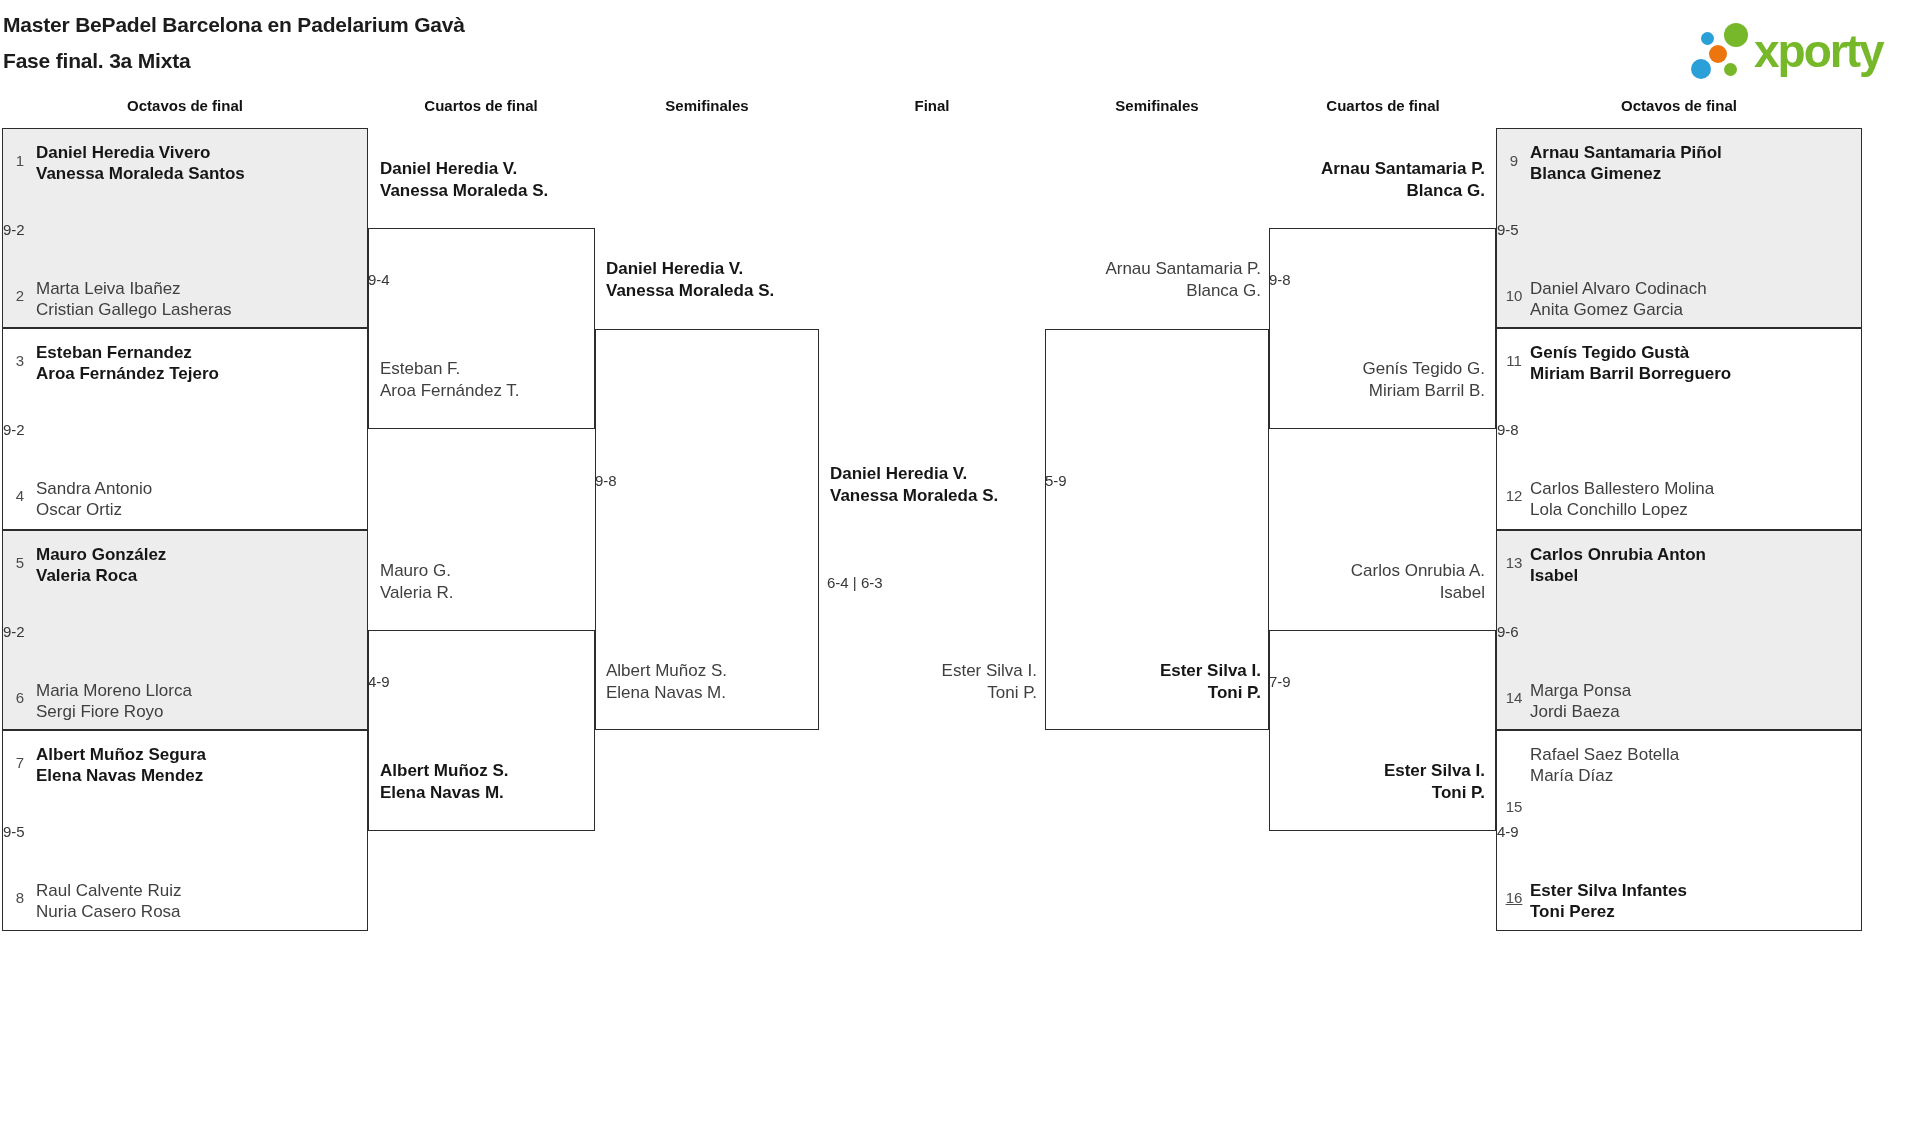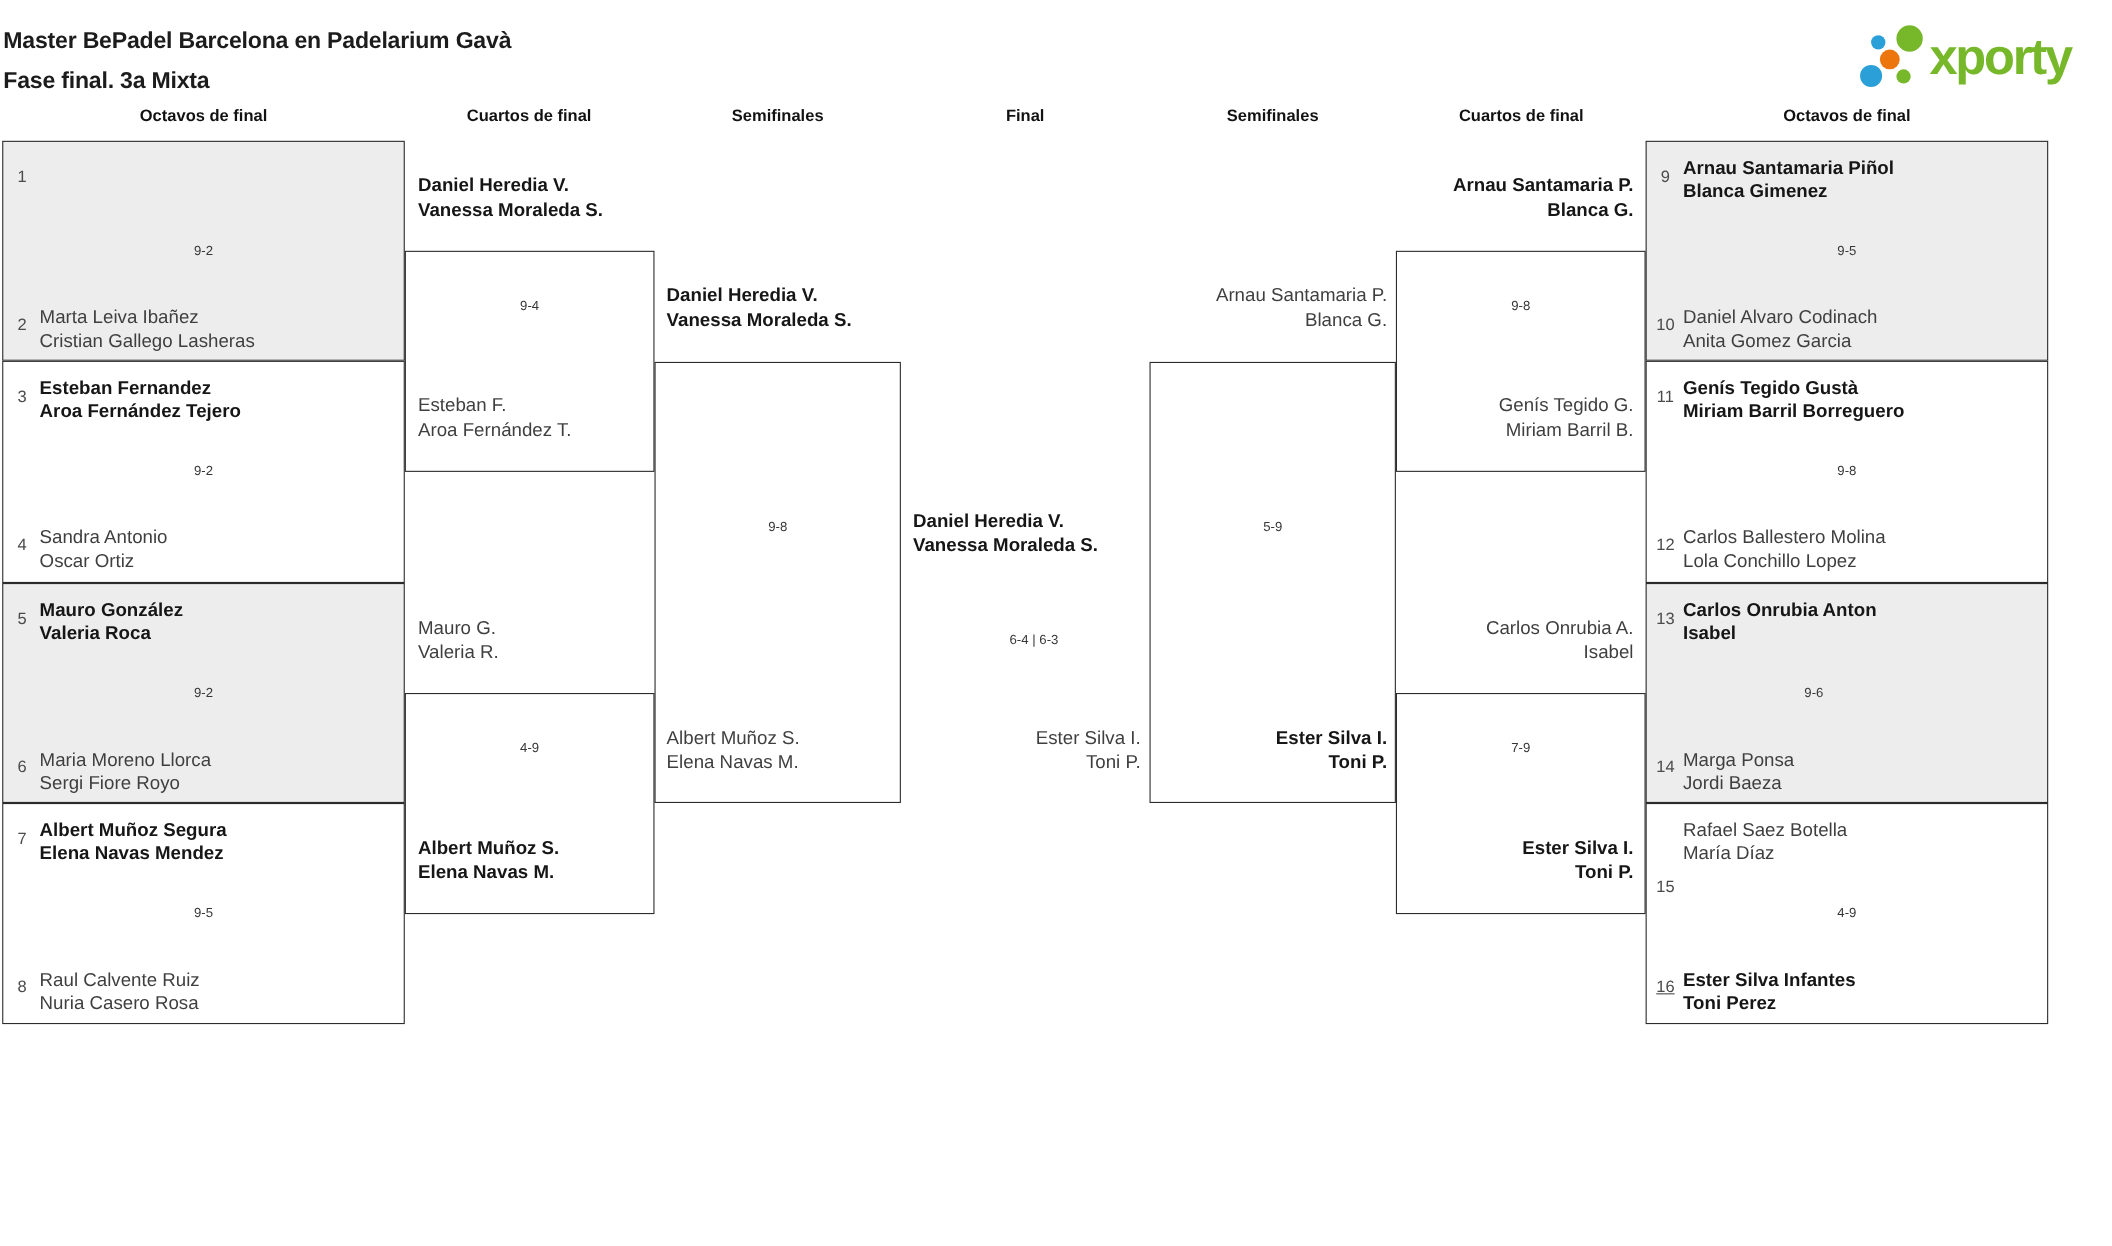--- a/index.html
+++ b/index.html
@@ -1,36 +1,36 @@
 <!DOCTYPE html>
 <html><head>
 <meta charset="utf-8">
 <style>
   html,body{margin:0;padding:0;background:#fff;}
   body{font-family:"Liberation Sans","DejaVu Sans",sans-serif;}
   .canvas{position:relative;width:1920px;height:1133px;background:#ffffff;overflow:hidden;}
-  .titleblock{position:absolute;left:3px;top:20px;}
+  .titleblock{position:absolute;left:3px;top:7px;}
   .title{font-size:21px;font-weight:700;line-height:36px;color:#1c1c1c;letter-spacing:-0.2px;white-space:nowrap;}
   .logo{position:absolute;left:1690px;top:16px;width:230px;height:72px;}
   .logo-dot{position:absolute;border-radius:50%;}
   .d1{left:11px;top:16px;width:13px;height:13px;}
   .d2{left:34px;top:7px;width:24px;height:24px;}
   .d3{left:19px;top:29px;width:18px;height:18px;}
   .d4{left:1px;top:43px;width:20px;height:20px;}
   .d5{left:34px;top:47px;width:13px;height:13px;}
   .logo-word{position:absolute;left:64px;top:8px;font-size:46px;font-weight:800;letter-spacing:-2px;}
   #bracket{position:absolute;left:0;top:0;width:1920px;height:1133px;}
   .rhead{text-align:center;font-size:15px;font-weight:700;color:#121212;white-space:nowrap;}
   .obox{background:#ffffff;border:1px solid #2c2c2c;box-sizing:border-box;}
   .obox.shaded{background:#ededed;}
   .rbox{border:1px solid #2c2c2c;box-sizing:border-box;background:transparent;}
   .names{font-size:17px;color:#3f3f3f;white-space:nowrap;}
   .names.win{font-weight:700;color:#161616;}
   .nline{white-space:nowrap;}
-  .score{font-size:12px;color:#373737;text-align:center;}
+  .score{font-size:15px;color:#373737;}
   .seed{font-size:15px;color:#4b4b4b;}
 </style>
 </head>
 <body>
 
 <div class="canvas">
 
   <div class="titleblock">
     <div class="title">Master BePadel Barcelona en Padelarium Gavà</div>
     <div class="title">Fase final. 3a Mixta</div>
@@ -48,20 +48,24 @@
   <div id="bracket">
       <div class="rhead" style="position: absolute; left: 75px; top: 97px; width: 220px;">Octavos de final</div>
       <div class="rhead" style="position: absolute; left: 371px; top: 97px; width: 220px;">Cuartos de final</div>
       <div class="rhead" style="position: absolute; left: 597px; top: 97px; width: 220px;">Semifinales</div>
       <div class="rhead" style="position: absolute; left: 822px; top: 97px; width: 220px;">Final</div>
       <div class="rhead" style="position: absolute; left: 1047px; top: 97px; width: 220px;">Semifinales</div>
       <div class="rhead" style="position: absolute; left: 1273px; top: 97px; width: 220px;">Cuartos de final</div>
       <div class="rhead" style="position: absolute; left: 1569px; top: 97px; width: 220px;">Octavos de final</div>
       <div class="obox shaded" style="position: absolute; left: 2px; top: 128px; width: 366px; height: 200px;">
         <div class="seed" style="position: absolute; left: 5px; top: 23px; width: 24px; text-align: center;">1</div>
+        <div class="names win" style="position: absolute; left: 33px; top: 13px; line-height: 21px;">
+          <div class="nline">Daniel Heredia Vivero</div>
+          <div class="nline">Vanessa Moraleda Santos</div>
+        </div>
         <div class="score" style="position: absolute; left: 0px; top: 92px; width: 364px;">9-2</div>
         <div class="seed" style="position: absolute; left: 5px; top: 158px; width: 24px; text-align: center;">2</div>
         <div class="names" style="position: absolute; left: 33px; top: 149px; line-height: 21px;">
           <div class="nline">Marta Leiva Ibañez</div>
           <div class="nline">Cristian Gallego Lasheras</div>
         </div>
       </div>
       <div class="obox" style="position: absolute; left: 2px; top: 328px; width: 366px; height: 202px;">
         <div class="seed" style="position: absolute; left: 5px; top: 23px; width: 24px; text-align: center;">3</div>
         <div class="names win" style="position: absolute; left: 33px; top: 13px; line-height: 21px;">

